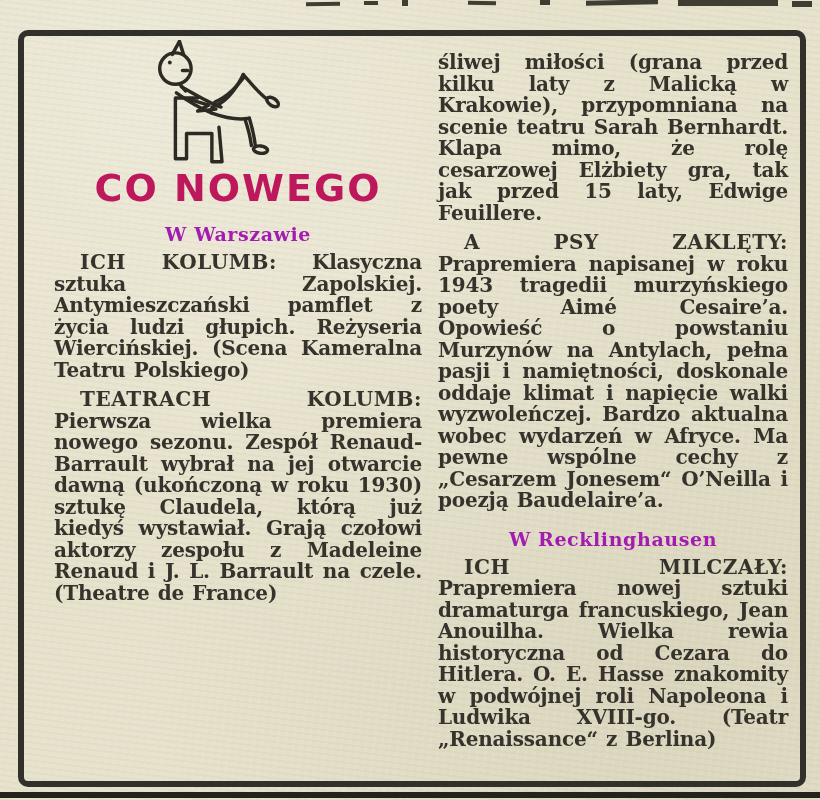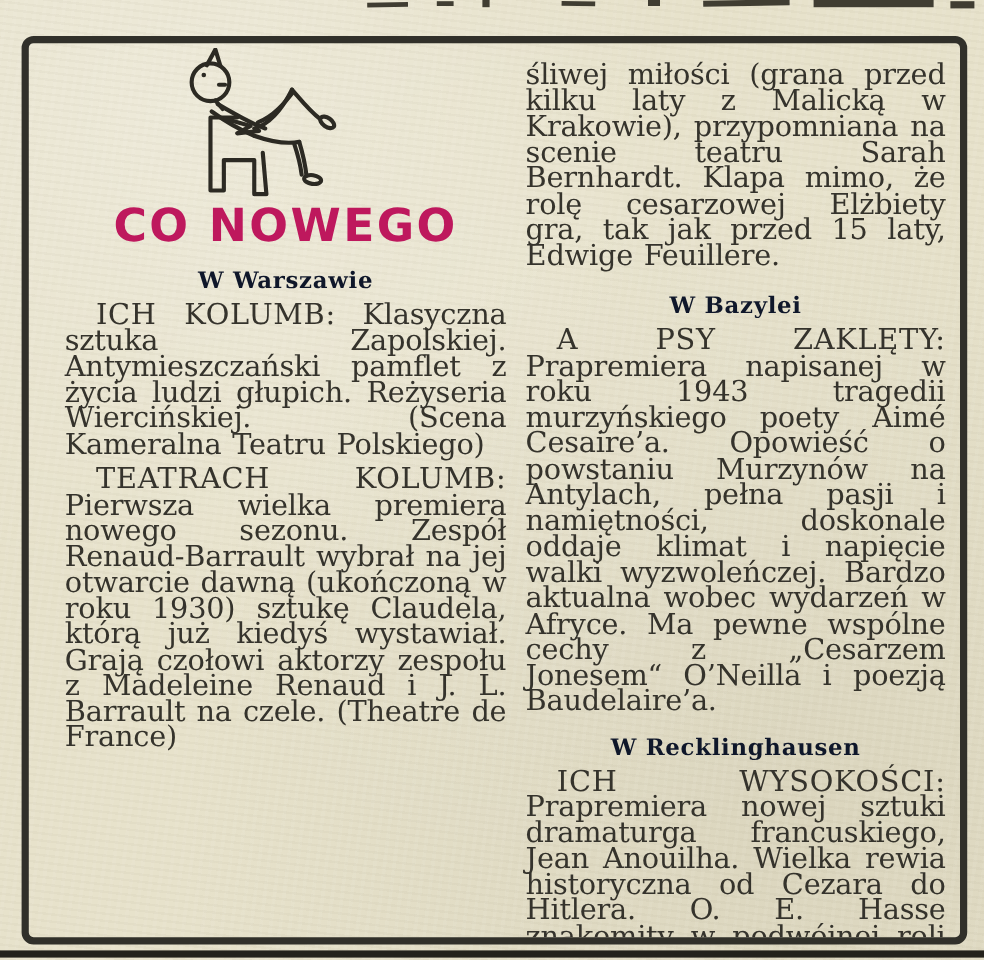--- a/index.html
+++ b/index.html
@@ -44,24 +44,24 @@
 
   .title{
     font-family:"DejaVu Sans", sans-serif;font-weight:bold;
     font-size:38px;line-height:45px;letter-spacing:2px;
     text-align:center;color:#be185d;margin:4px 0 10px;
   }
   .title span{display:block;}
 
   .heading{
     font-size:19px;font-weight:bold;text-align:center;
-    letter-spacing:0.6px;margin:12px 0 7px;color:#0f172a;
+    letter-spacing:0.6px;margin:12px 0 7px;color:#a21caf;
   }
   .para{
-    font-size:24px;line-height:21.5px;font-weight:normal;
+    font-size:20px;line-height:21.5px;font-weight:bold;
     text-align:justify;margin:0 0 8px;text-indent:26px;
     letter-spacing:-0.2px;word-spacing:1.5px;
   }
   .para.no-indent{text-indent:0;}
   .lead{letter-spacing:0.6px;}
   .bottom-rule{
     position:absolute;left:0;top:792px;width:820px;height:6px;background:#23221c;
   }
 </style>
 </head>
@@ -120,27 +120,26 @@
     <p class="para"><span class="lead">TEATRACH KOLUMB:</span>
       <span>Pierwsza wielka premiera nowego sezonu. Zespół Renaud-Barrault wybrał na jej otwarcie dawną (ukończoną w roku 1930) sztukę Claudela, którą już kiedyś wystawiał. Grają czołowi aktorzy zespołu z Madeleine Renaud i J. L. Barrault na czele. (Theatre de France)</span></p>
 
   </div>
 
   <div class="col col-right">
 
     <p class="para no-indent">śliwej miłości (grana przed kilku laty z Malicką w Krakowie), przypomniana na scenie teatru Sarah Bernhardt. Klapa mimo, że rolę cesarzowej Elżbiety gra, tak jak przed 15 laty, Edwige Feuillere.</p>
 
 
-    <div class="heading" style="margin-top:20px;">W Bazylei</div>
 
     <p class="para"><span class="lead">A PSY ZAKLĘTY:</span>
       <span>Prapremiera napisanej w roku 1943 tragedii murzyńskiego poety Aimé Cesaire’a. Opowieść o powstaniu Murzynów na Antylach, pełna pasji i namiętności, doskonale oddaje klimat i napięcie walki wyzwoleńczej. Bardzo aktualna wobec wydarzeń w Afryce. Ma pewne wspólne cechy z „Cesarzem Jonesem“ O’Neilla i poezją Baudelaire’a.</span></p>
 
     <div class="heading" style="margin-top:16px;text-align:center;">W Recklinghausen</div>
 
-    <p class="para"><span class="lead">ICH WYSOKOŚCI:</span>
+    <p class="para"><span class="lead">ICH MILCZAŁY:</span>
       <span>Prapremiera nowej sztuki dramaturga francuskiego, Jean Anouilha. Wielka rewia historyczna od Cezara do Hitlera. O. E. Hasse znakomity w podwójnej roli Napoleona i Ludwika XVIII-go. (Teatr „Renaissance“ z Berlina)</span></p>
 
   </div>
 
 </div>
 
 <div class="bottom-rule"></div>
 
 </body></html>

